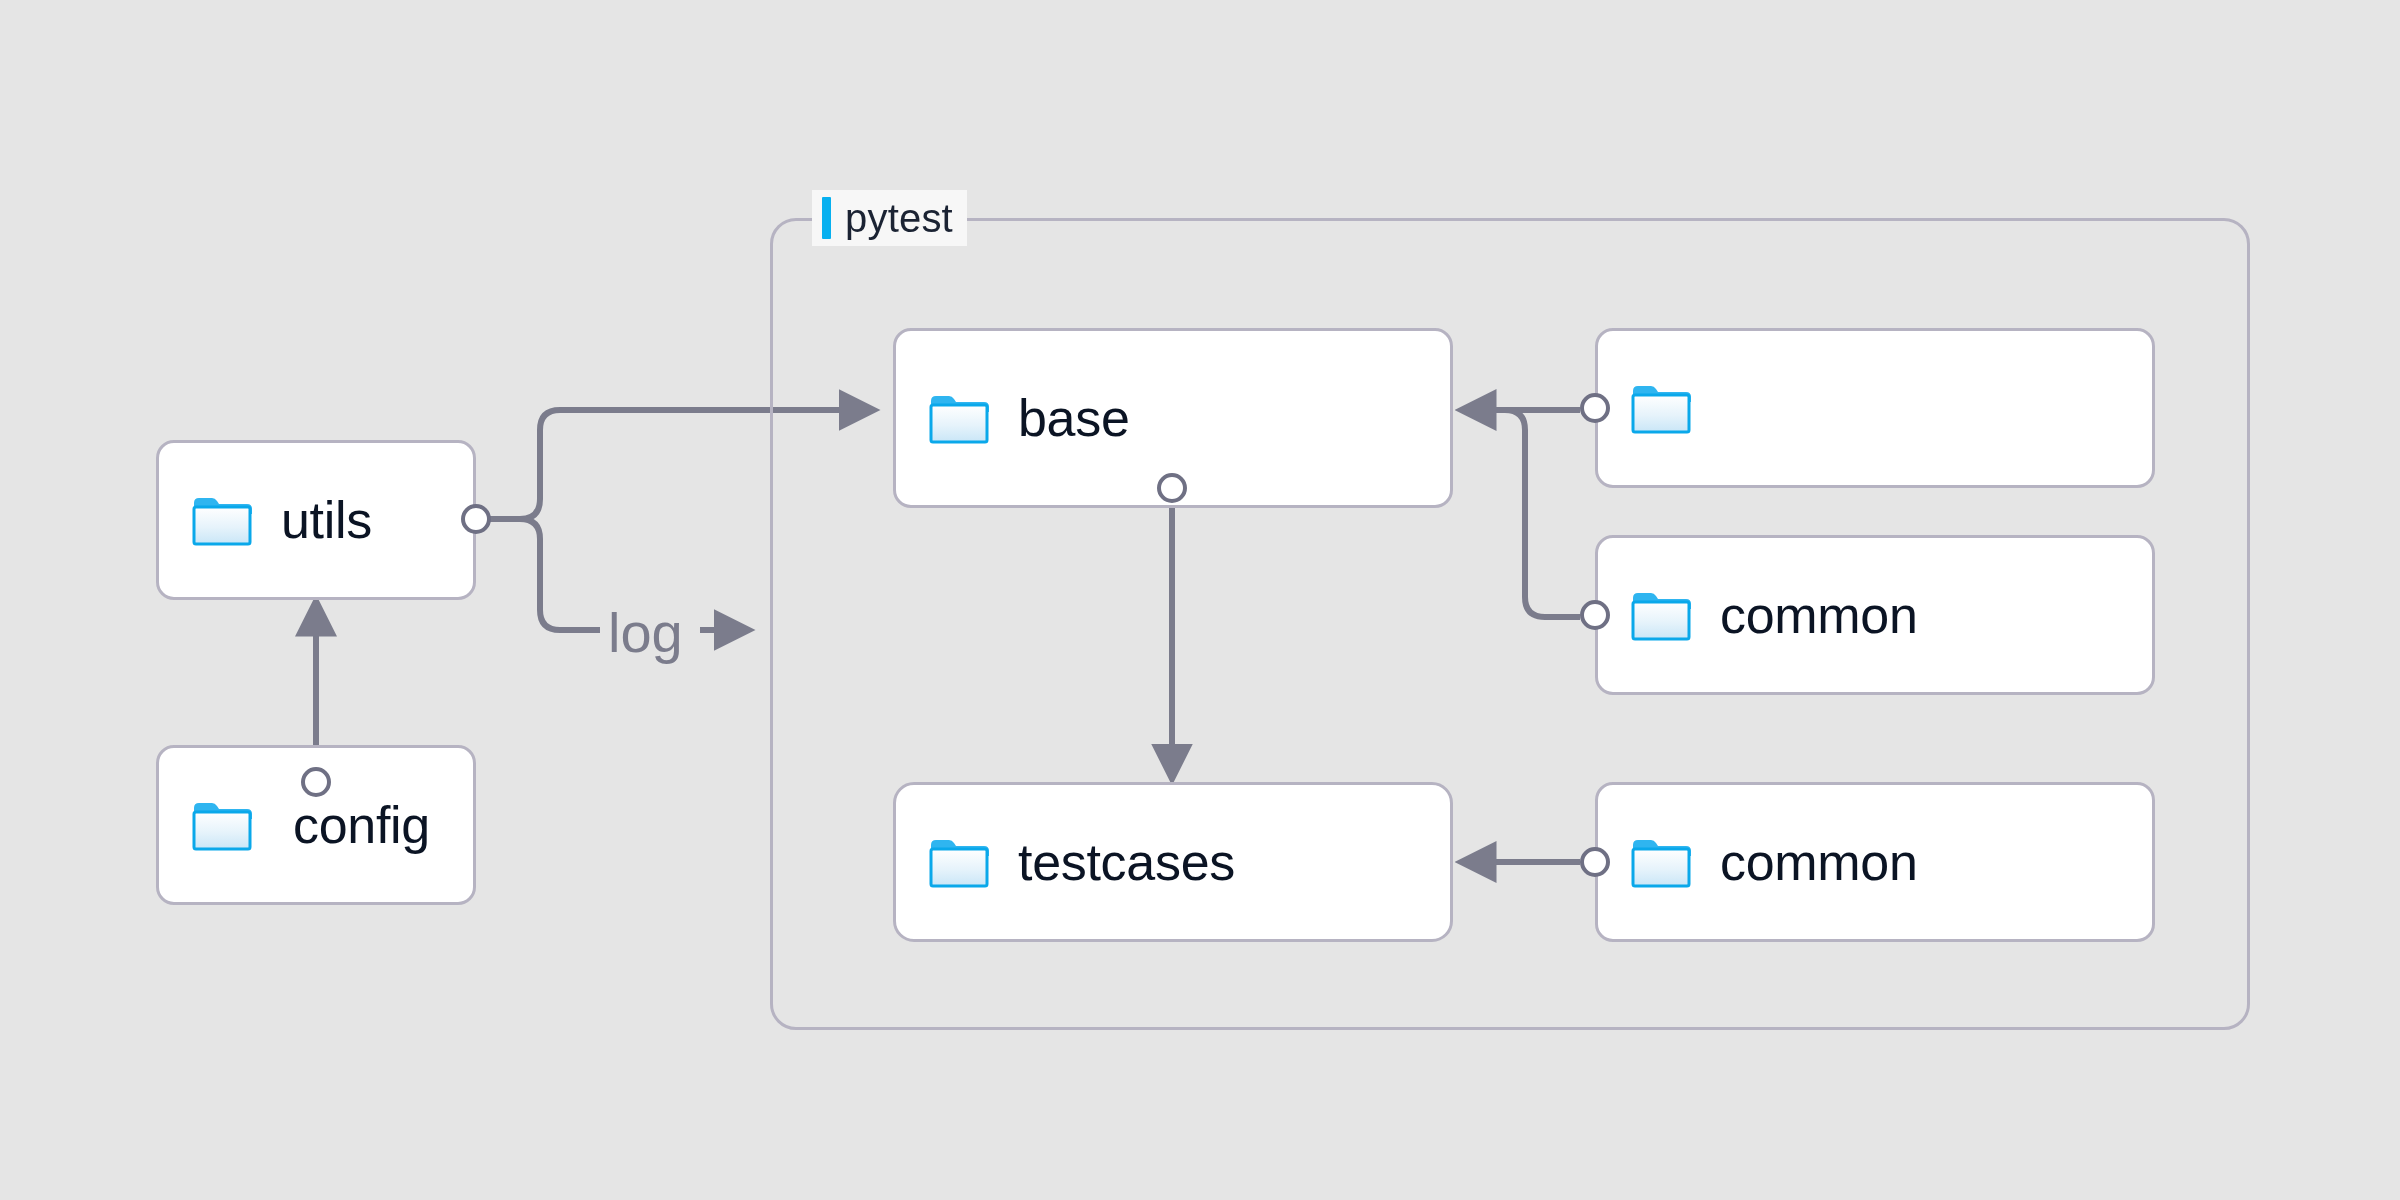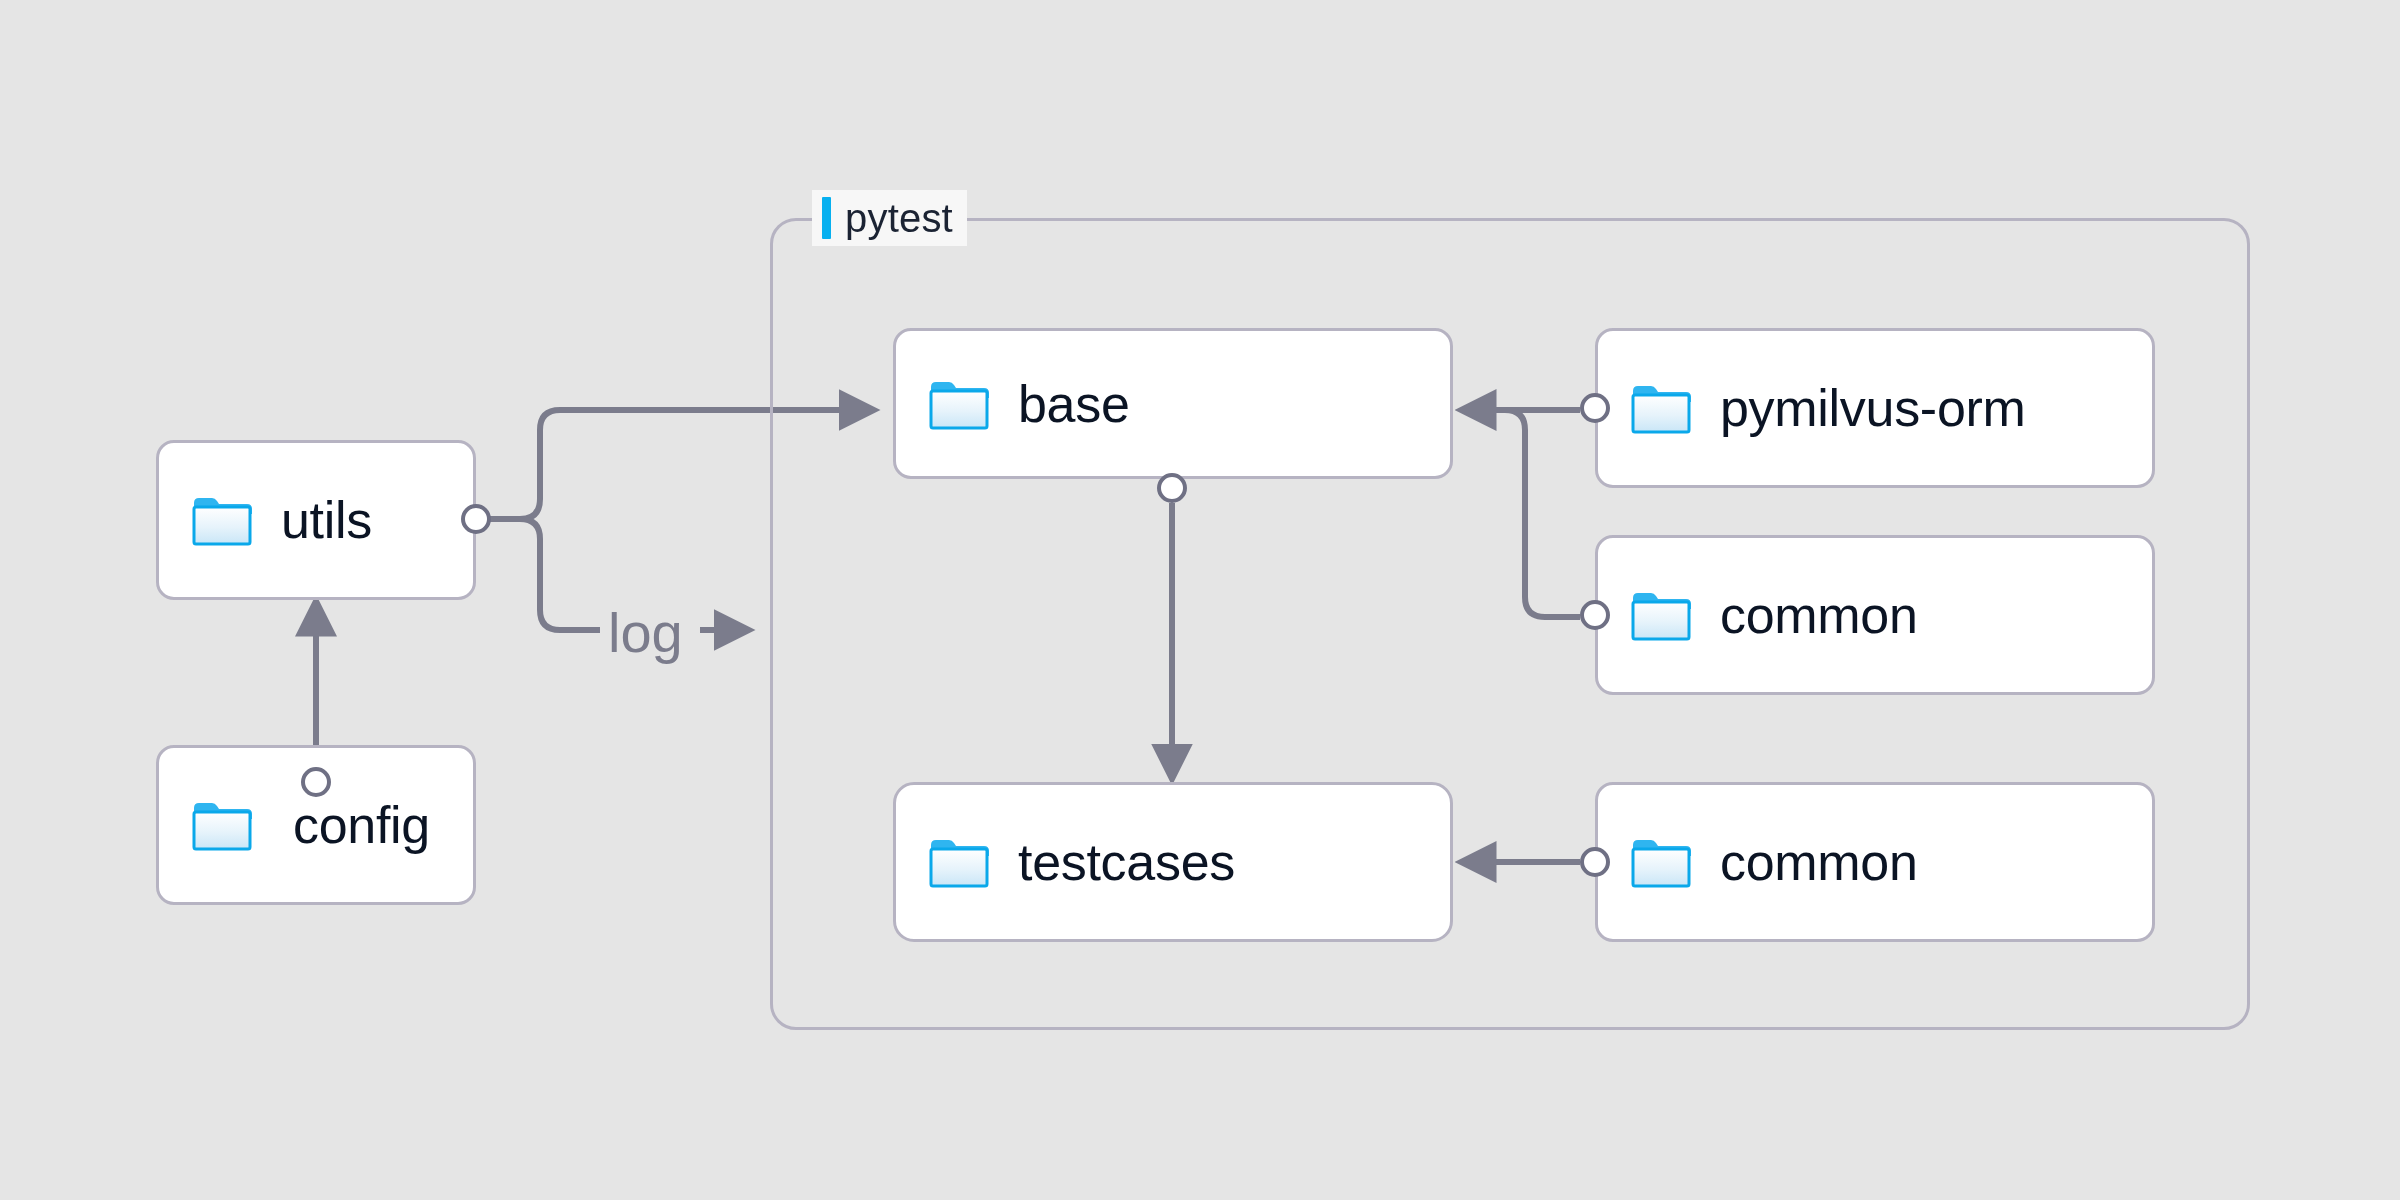--- a/index.html
+++ b/index.html
@@ -160,21 +160,21 @@
 
   <div class="node" style="left:156px; top:745px; width:320px; height:160px;gap:40px;">
     <svg class="folder-icon" viewBox="0 0 62 54">
       <path d="M3 10 q0-5 5-5 h13 q3 0 5 3 l2 3 h28 q5 0 5 5 v5 H3 z" fill="#2fb5f0"></path>
       <rect x="3" y="14" width="56" height="37" rx="2" fill="url(#folderGrad)" stroke="#0aa8ea" stroke-width="3"></rect>
     </svg>
     <span class="node-label">config</span>
   </div>
   <div class="handle" style="left:301px; top:767px;"></div>
 
-  <div class="node" style="left:893px; top:328px; width:560px; height:151px;">
+  <div class="node" style="left:893px; top:328px; width:560px; height:180px;">
     <svg class="folder-icon" viewBox="0 0 62 54">
       <path d="M3 10 q0-5 5-5 h13 q3 0 5 3 l2 3 h28 q5 0 5 5 v5 H3 z" fill="#2fb5f0"></path>
       <rect x="3" y="14" width="56" height="37" rx="2" fill="url(#folderGrad)" stroke="#0aa8ea" stroke-width="3"></rect>
     </svg>
     <span class="node-label">base</span>
   </div>
   <div class="handle" style="left:1157px; top:473px;"></div>
 
   <div class="node" style="left:893px; top:782px; width:560px; height:160px;border-radius:21px;">
     <svg class="folder-icon" viewBox="0 0 62 54">
@@ -182,21 +182,20 @@
       <rect x="3" y="14" width="56" height="37" rx="2" fill="url(#folderGrad)" stroke="#0aa8ea" stroke-width="3"></rect>
     </svg>
     <span class="node-label">testcases</span>
   </div>
 
   <div class="node" style="left:1595px; top:328px; width:560px; height:160px;">
     <svg class="folder-icon" viewBox="0 0 62 54">
       <path d="M3 10 q0-5 5-5 h13 q3 0 5 3 l2 3 h28 q5 0 5 5 v5 H3 z" fill="#2fb5f0"></path>
       <rect x="3" y="14" width="56" height="37" rx="2" fill="url(#folderGrad)" stroke="#0aa8ea" stroke-width="3"></rect>
     </svg>
-    <span class="node-label">pymilvus-orm</span>
   </div>
   <div class="handle" style="left:1580px; top:393px;"></div>
 
   <div class="node" style="left:1595px; top:535px; width:560px; height:160px;">
     <svg class="folder-icon" viewBox="0 0 62 54">
       <path d="M3 10 q0-5 5-5 h13 q3 0 5 3 l2 3 h28 q5 0 5 5 v5 H3 z" fill="#2fb5f0"></path>
       <rect x="3" y="14" width="56" height="37" rx="2" fill="url(#folderGrad)" stroke="#0aa8ea" stroke-width="3"></rect>
     </svg>
     <span class="node-label">common</span>
   </div>

